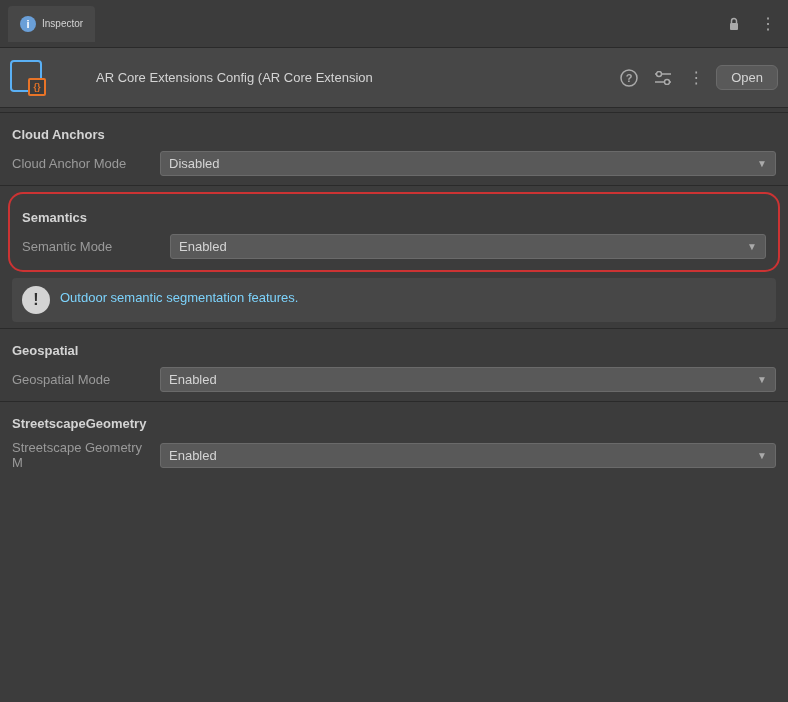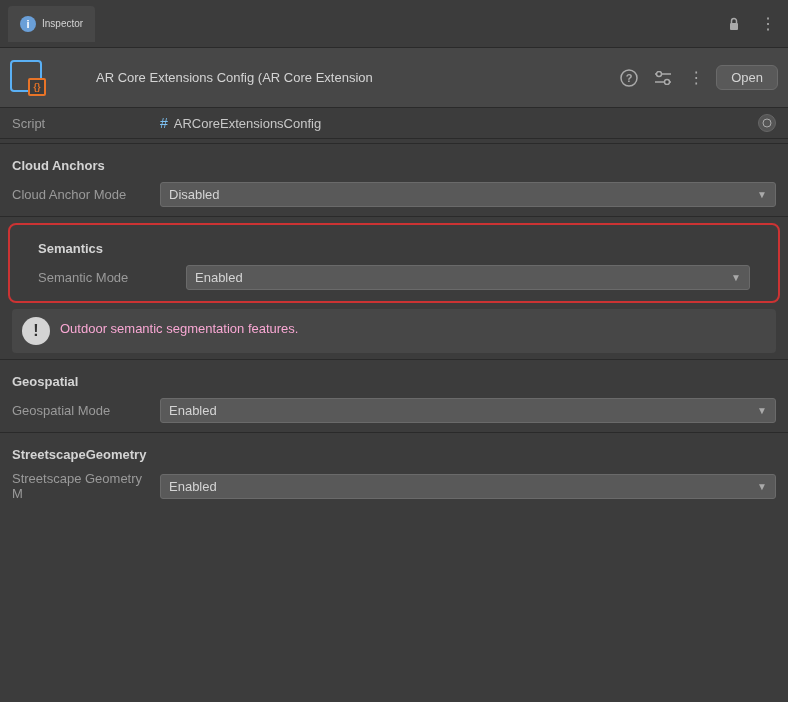--- a/index.html
+++ b/index.html
@@ -234,23 +234,23 @@
     }
 
     .dropdown-arrow {
       color: #aaaaaa;
       font-size: 10px;
     }
 
     
     .semantics-section {
       border: 2px solid #cc3333;
-      border-radius: 8px;
+      border-radius: 15px;
       margin: 6px 8px;
-      padding: 6px 16px;
+      padding: 6px 0;
       background: #3c3c3c;
     }
 
     
     .warning-box {
       display: flex;
       align-items: flex-start;
       gap: 10px;
       background: #474747;
       border-radius: 4px;
@@ -267,21 +267,21 @@
       align-items: center;
       justify-content: center;
       font-weight: bold;
       font-size: 16px;
       color: #333;
       flex-shrink: 0;
     }
 
     .warning-text {
       font-size: 13px;
-      color: #f9a8d4;
+      color: #7dd3fc;
       padding-top: 4px;
     }
 
     .divider {
       height: 1px;
       background: #2a2a2a;
       margin: 4px 0;
     }
 
     .script-row-right {
@@ -336,34 +336,20 @@
       </button>
       <button class="icon-btn">
         <span>⋮</span>
       </button>
       <button class="open-btn">Open</button>
     </div>
   </div>
 
   <div class="properties-area">
 
-    <div class="script-row">
-      <span class="prop-label">Script</span>
-      <div class="script-value">
-        <span class="script-icon">#</span>
-        <span>ARCoreExtensionsConfig</span>
-      </div>
-      <div class="script-row-right">
-        <div class="circle-btn">
-          <svg width="10" height="10" viewBox="0 0 10 10">
-            <circle cx="5" cy="5" r="4" stroke="#aaa" stroke-width="1" fill="none"></circle>
-          </svg>
-        </div>
-      </div>
-    </div>
 
     <div class="divider"></div>
 
     <div>
       <div class="section-header">Cloud Anchors</div>
       <div class="property-row">
         <span class="prop-label">Cloud Anchor Mode</span>
         <div class="dropdown">
           <span>Disabled</span>
           <span class="dropdown-arrow">▼</span>

